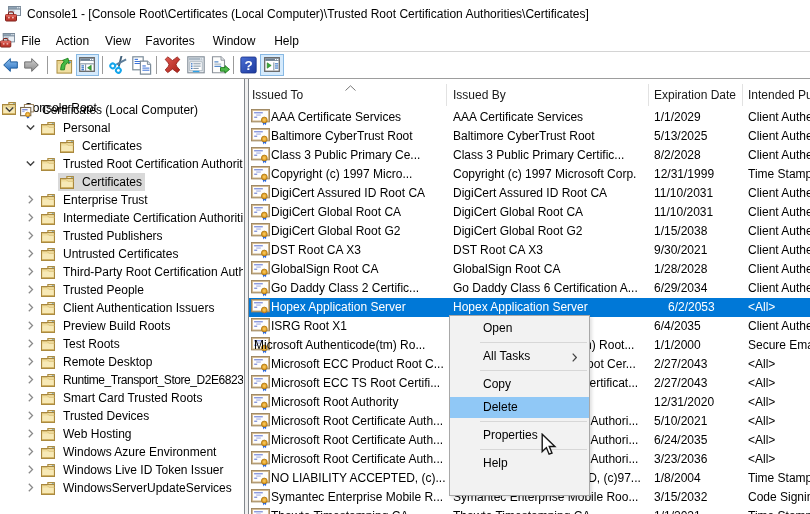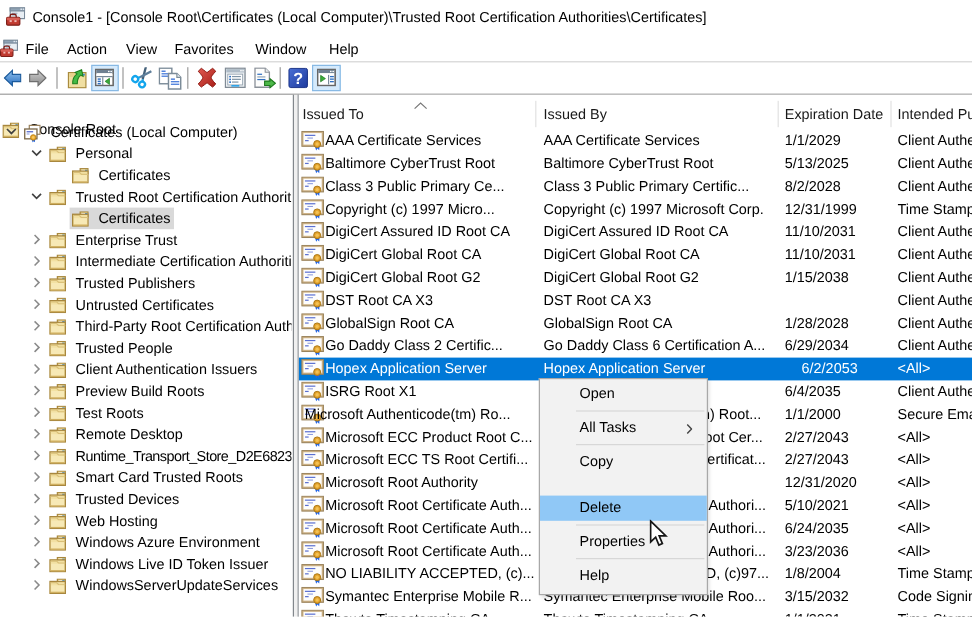--- a/index.html
+++ b/index.html
@@ -646,20 +646,21 @@
 <rect x="3.1" y="3.3" width="8.7" height="1" fill="#5a6fd0"></rect>
 <rect x="5.2" y="5.6" width="4.6" height="0.9" fill="#8e9dde"></rect>
 <rect x="3.2" y="7.7" width="3" height="1" fill="#5a6fd0"></rect>
 <path d="M11.5 13.2 l1 3.2 1.3-2 -0.7-1.8z" fill="#2064e8"></path>
 <path d="M15.3 13 l-0.3 3.3 -1.7-1.8 0.4-1.9z" fill="#2064e8"></path>
 <circle cx="13.3" cy="11" r="2.9" fill="#e4a12b" stroke="#a87613" stroke-width="0.8"></circle>
 <circle cx="13.3" cy="11" r="1.4" fill="#f2c254"></circle>
 </svg>
 <div class="cell" style="left:22px;width:174px">DST Root CA X3</div>
 <div class="cell" style="left:204px;width:200px">DST Root CA X3</div>
+<div class="cell" style="left:405px;width:90px">9/30/2021</div>
 <div class="cell" style="left:499px;width:62px">Client Authentication</div>
 </div>
 <div class="lrow" style="left:0;top:181px;">
 <svg class="abs" style="left:2px;top:1px" width="19" height="17" viewBox="0 0 19 17">
 <rect x="0.5" y="0.5" width="18" height="12.4" fill="#cfb387" stroke="#9a835c" stroke-width="0.9"></rect>
 <rect x="1.9" y="1.9" width="15.2" height="9.6" fill="#fdfdfc"></rect>
 <rect x="3.1" y="3.3" width="8.7" height="1" fill="#5a6fd0"></rect>
 <rect x="5.2" y="5.6" width="4.6" height="0.9" fill="#8e9dde"></rect>
 <rect x="3.2" y="7.7" width="3" height="1" fill="#5a6fd0"></rect>
 <path d="M11.5 13.2 l1 3.2 1.3-2 -0.7-1.8z" fill="#2064e8"></path>
@@ -895,20 +896,20 @@
 </div>
 </div>
 <div class="abs" style="left:449px;top:315px;width:141px;height:181px;background:#f2f2f2;border:1px solid #a8a8a8;box-shadow:2px 2px 3px rgba(0,0,0,0.12);padding-top:2px">
 <div class="menuitem">Open</div>
 <div class="menusep"></div>
 <div class="menuitem">All Tasks<svg style="position:absolute;right:12px;top:6.5px" width="5" height="9" viewBox="0 0 5 9">
         <polyline points="0.7,0.7 4.3,4.5 0.7,8.3" fill="none" stroke="#444" stroke-width="1.2"></polyline>
       </svg></div>
 <div class="menusep"></div>
 <div class="menuitem">Copy</div>
-<div class="menuitem" style="background:#90c8f6;margin-top:18px">Delete</div>
+<div class="menuitem" style="background:#90c8f6;margin-top:2px">Delete</div>
 <div class="menusep"></div>
 <div class="menuitem">Properties</div>
 <div class="menusep"></div>
 <div class="menuitem">Help</div>
 </div>
 <svg class="abs" style="left:541px;top:433px" width="16" height="23" viewBox="0 0 16 23">
 <path d="M1.2 1.2 L1.2 18.6 L5.4 14.6 L8.1 21.2 L11.0 20.0 L8.3 13.5 L13.9 13.5 Z" fill="#fff" stroke="#161616" stroke-width="1.4"></path>
   </svg>
 </body></html>

